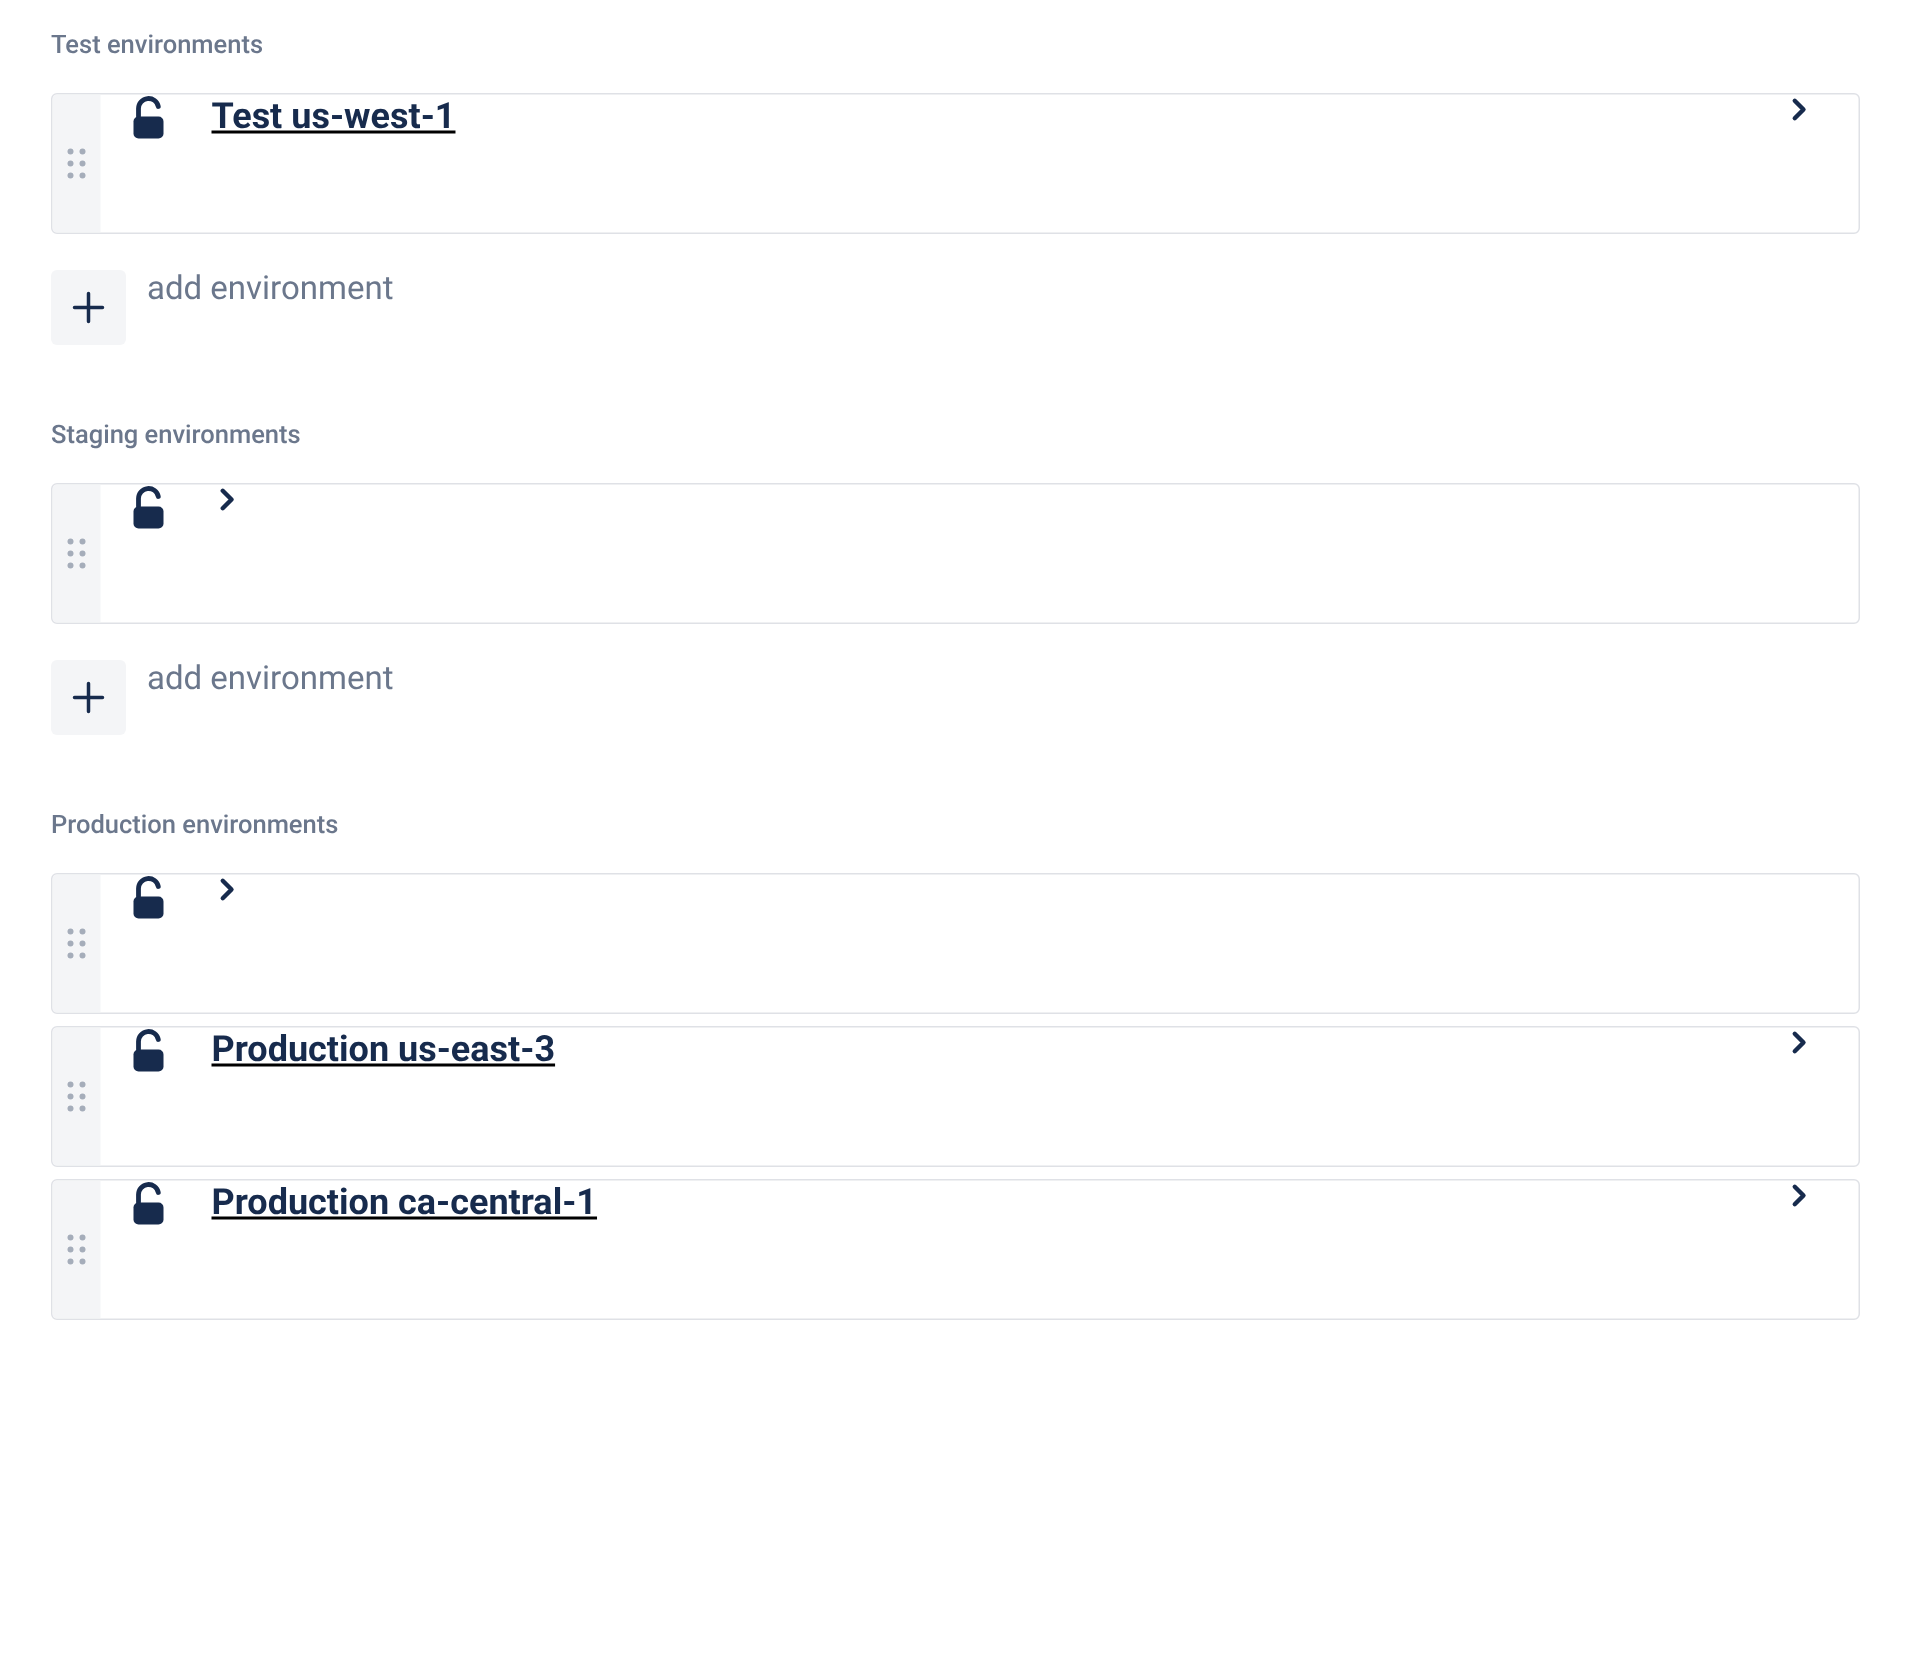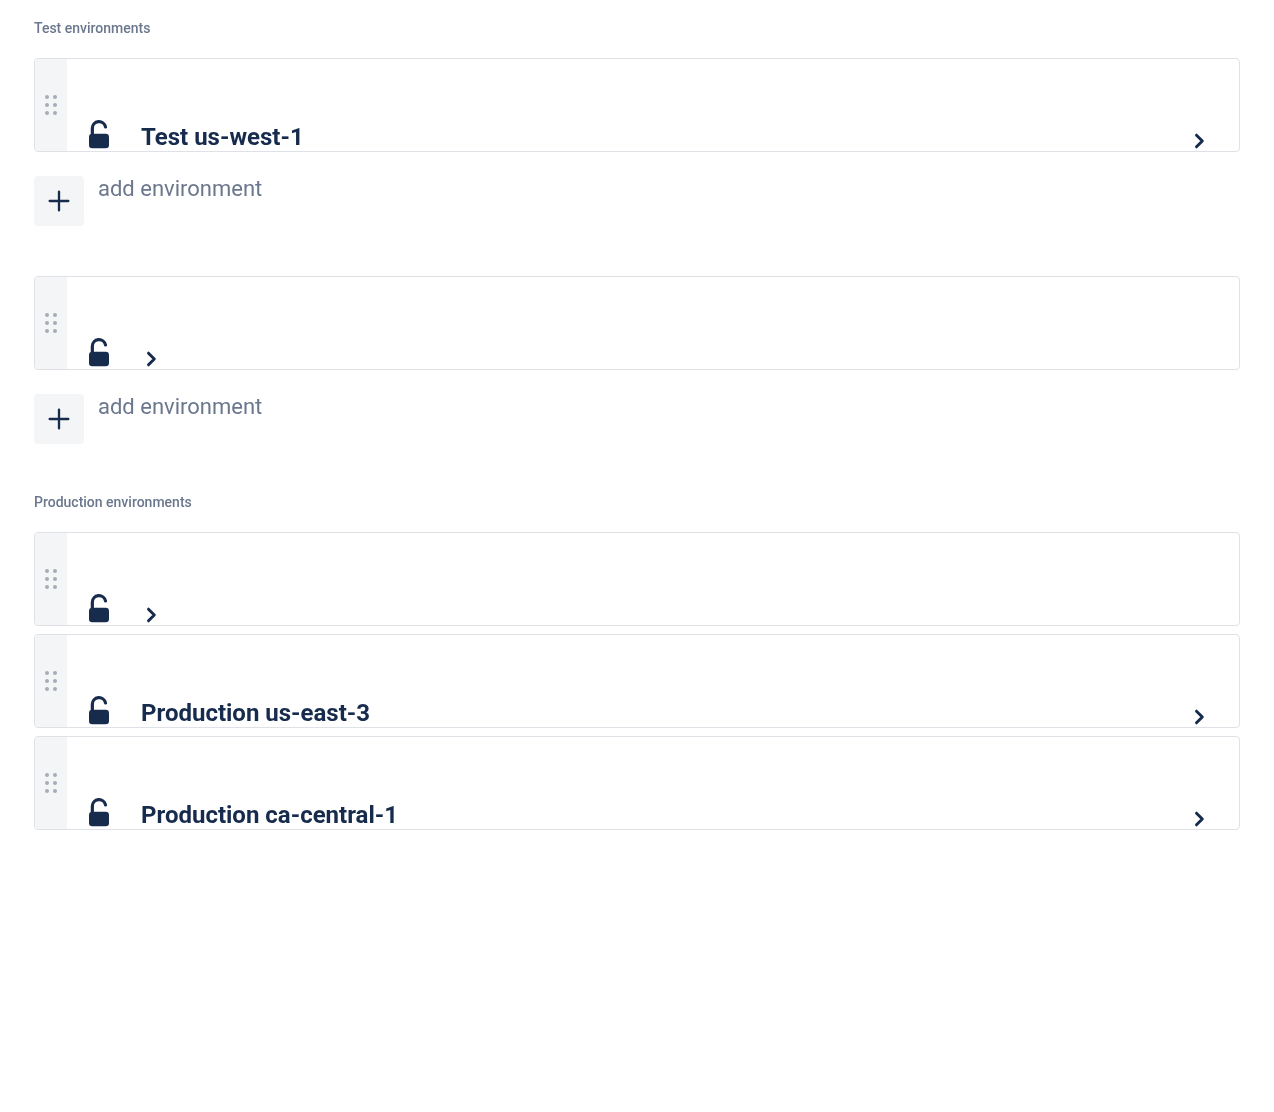--- a/index.html
+++ b/index.html
@@ -9,21 +9,21 @@
     }
     body {
       font-family: -apple-system, BlinkMacSystemFont, "Segoe UI", Roboto, Helvetica, Arial, sans-serif;
       background: #ffffff;
       padding: 20px 34px;
     }
     .section {
       margin-bottom: 50px;
     }
     .section-title {
-      font-size: 14px;
+      font-size: 17px;
       font-weight: 500;
       color: #6b778c;
       margin-bottom: 22px;
     }
     .env-card {
       display: flex;
       align-items: stretch;
       border: 1px solid #dfe1e6;
       border-radius: 4px;
       background: #ffffff;
@@ -48,23 +48,24 @@
     }
     .drag-dots span {
       width: 4px;
       height: 4px;
       background: #a5adba;
       border-radius: 50%;
     }
     .env-body {
       flex: 1;
       display: flex;
-      align-items: flex-end;
+      align-items: flex-start;
       padding: 0 18px 0 16px;
       cursor: pointer;
+      text-decoration: underline;
     }
     .lock-icon {
       width: 32px;
       height: 32px;
       color: #172b4d;
       flex-shrink: 0;
       margin-right: 26px;
     }
     .lock-icon svg {
       width: 100%;
@@ -146,20 +147,21 @@
       <div class="add-row">
         <div class="add-btn">
           <svg viewBox="0 0 24 24" fill="none">
             <path d="M12 4v16M4 12h16" stroke="currentColor" stroke-width="2" stroke-linecap="round"></path>
           </svg>
         </div>
         <span class="add-label">add environment</span>
       </div>
     </div>
     <div class="section">
+      <h3 class="section-title">Staging environments</h3>
       <div class="env-card">
         <div class="drag-handle">
           <div class="drag-dots">
             <span></span>
             <span></span>
             <span></span>
             <span></span>
             <span></span>
             <span></span>
           </div>

